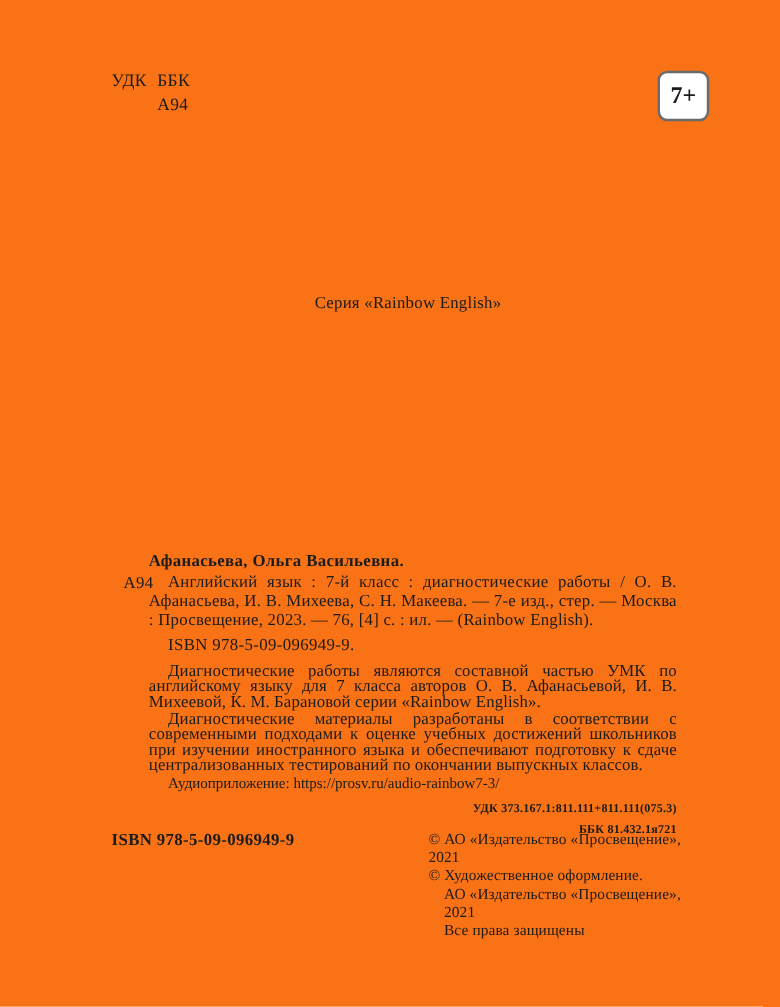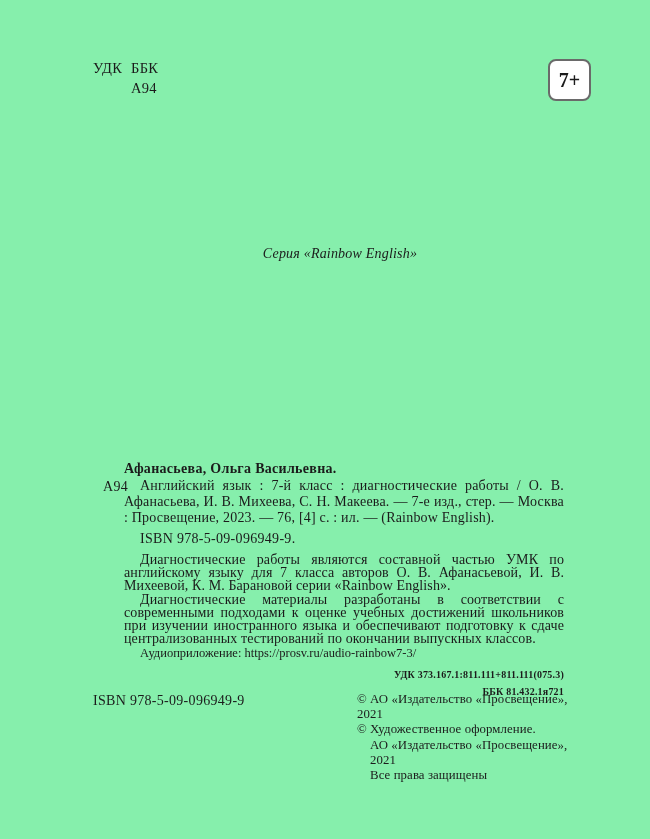--- a/index.html
+++ b/index.html
@@ -1,20 +1,20 @@
 <!DOCTYPE html>
 <html><head>
 <meta charset="utf-8">
 <style>
   html, body { margin: 0; padding: 0; background: #ffffff; }
   .page {
     position: relative;
     width: 650px;
     height: 839px;
-    background: #86efac;
+    background: #f97316;
     color: #1b1b1b;
     font-family: "Liberation Serif", "DejaVu Serif", serif;
     overflow: hidden;
   }
 
   
   .imprint-top {
     position: absolute;
     left: 93px;
     top: 58px;
@@ -46,21 +46,20 @@
     box-sizing: border-box;
   }
 
   
   .series-line {
     position: absolute;
     left: 30px;
     top: 246px;
     width: 620px;
     text-align: center;
-    font-style: italic;
     font-size: 14px;
     letter-spacing: 0.2px;
   }
 
   
   .card {
     position: absolute;
     left: 124px;
     top: 460px;
     width: 440px;
@@ -117,21 +116,21 @@
     top: 479px;
     font-size: 14px;
     letter-spacing: 0.3px;
   }
 
   
   .footer-isbn {
     position: absolute;
     left: 93px;
     top: 693px;
-    font-weight: normal;
+    font-weight: bold;
     font-size: 14px;
     letter-spacing: 0.3px;
   }
   .copyright {
     position: absolute;
     left: 357px;
     top: 692px;
     width: 228px;
     font-size: 12.8px;
     line-height: 15.2px;

